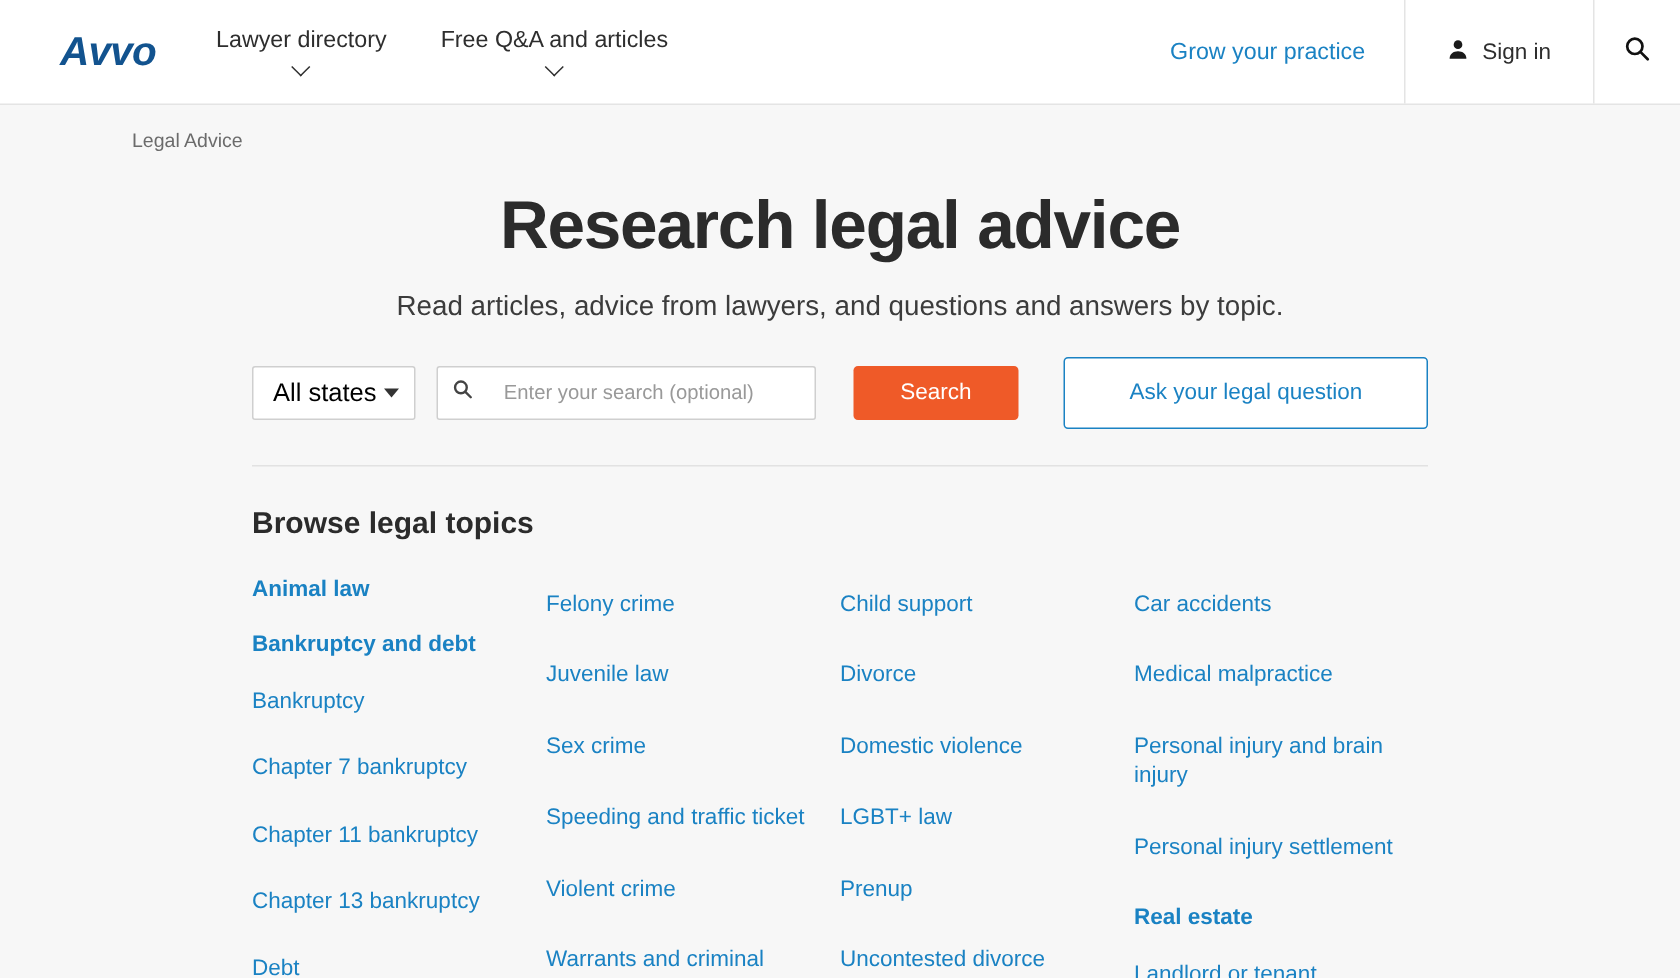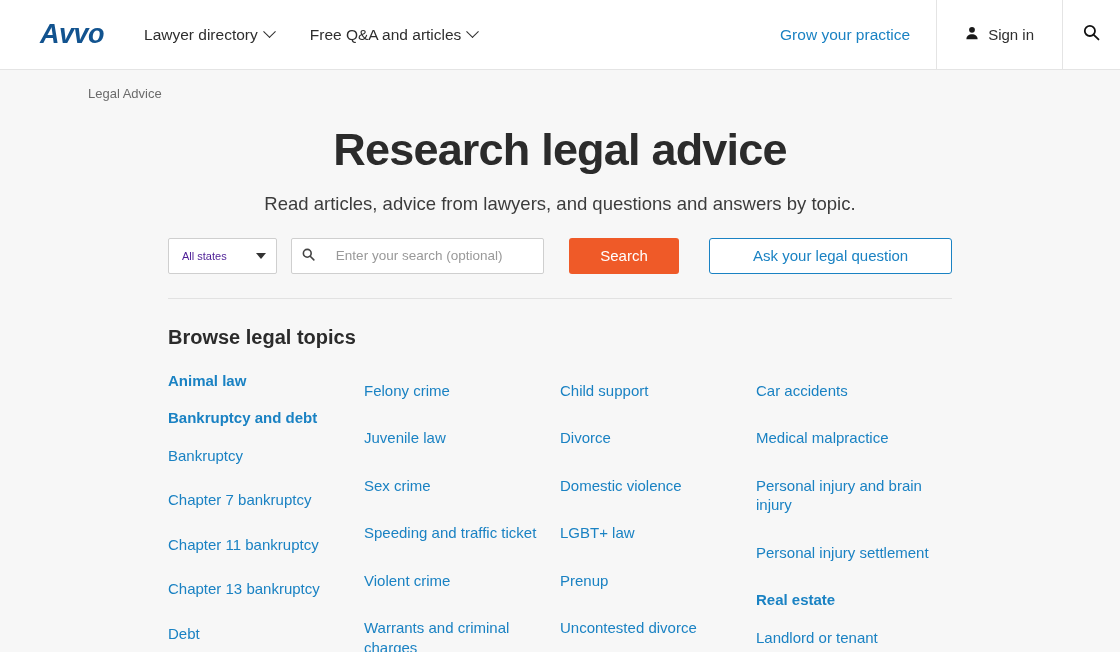--- a/index.html
+++ b/index.html
@@ -45,20 +45,21 @@
   }
   .nav-item {
     display: flex;
     align-items: center;
     gap: 7px;
     font-size: 15.5px;
     color: #2e2e2e;
     text-decoration: none;
     cursor: pointer;
     white-space: nowrap;
+    flex-direction: column;
   }
   .caret-down {
     display: inline-block;
     width: 9px;
     height: 9px;
     border-right: 1.6px solid #2e2e2e;
     border-bottom: 1.6px solid #2e2e2e;
     transform: rotate(45deg) translate(-2px, -2px);
   }
   .header-right {
@@ -133,22 +134,22 @@
   .state-select {
     width: 110px;
     height: 36px;
     background: #fff;
     border: 1px solid #cfcfcf;
     border-radius: 2px;
     display: flex;
     align-items: center;
     justify-content: space-between;
     padding: 0 10px 0 13px;
-    font-size: 11px;
-    color: #4c1d95;
+    font-size: 17px;
+    color: #000000;
     cursor: pointer;
   }
   .tri-down {
     width: 0; height: 0;
     border-left: 5px solid transparent;
     border-right: 5px solid transparent;
     border-top: 6px solid #333;
   }
   .search-field {
     margin-left: 14px;
@@ -181,21 +182,21 @@
     border: none;
     border-radius: 3px;
     color: #fff;
     font-family: "Liberation Sans", sans-serif;
     font-size: 15px;
     cursor: pointer;
   }
   .btn-ask {
     margin-left: 30px;
     width: 246px;
-    height: 36px;
+    height: 48px;
     background: #fff;
     border: 1px solid #1a82c3;
     border-radius: 3px;
     color: #1a82c3;
     font-family: "Liberation Sans", sans-serif;
     font-size: 15px;
     cursor: pointer;
   }
 
   

